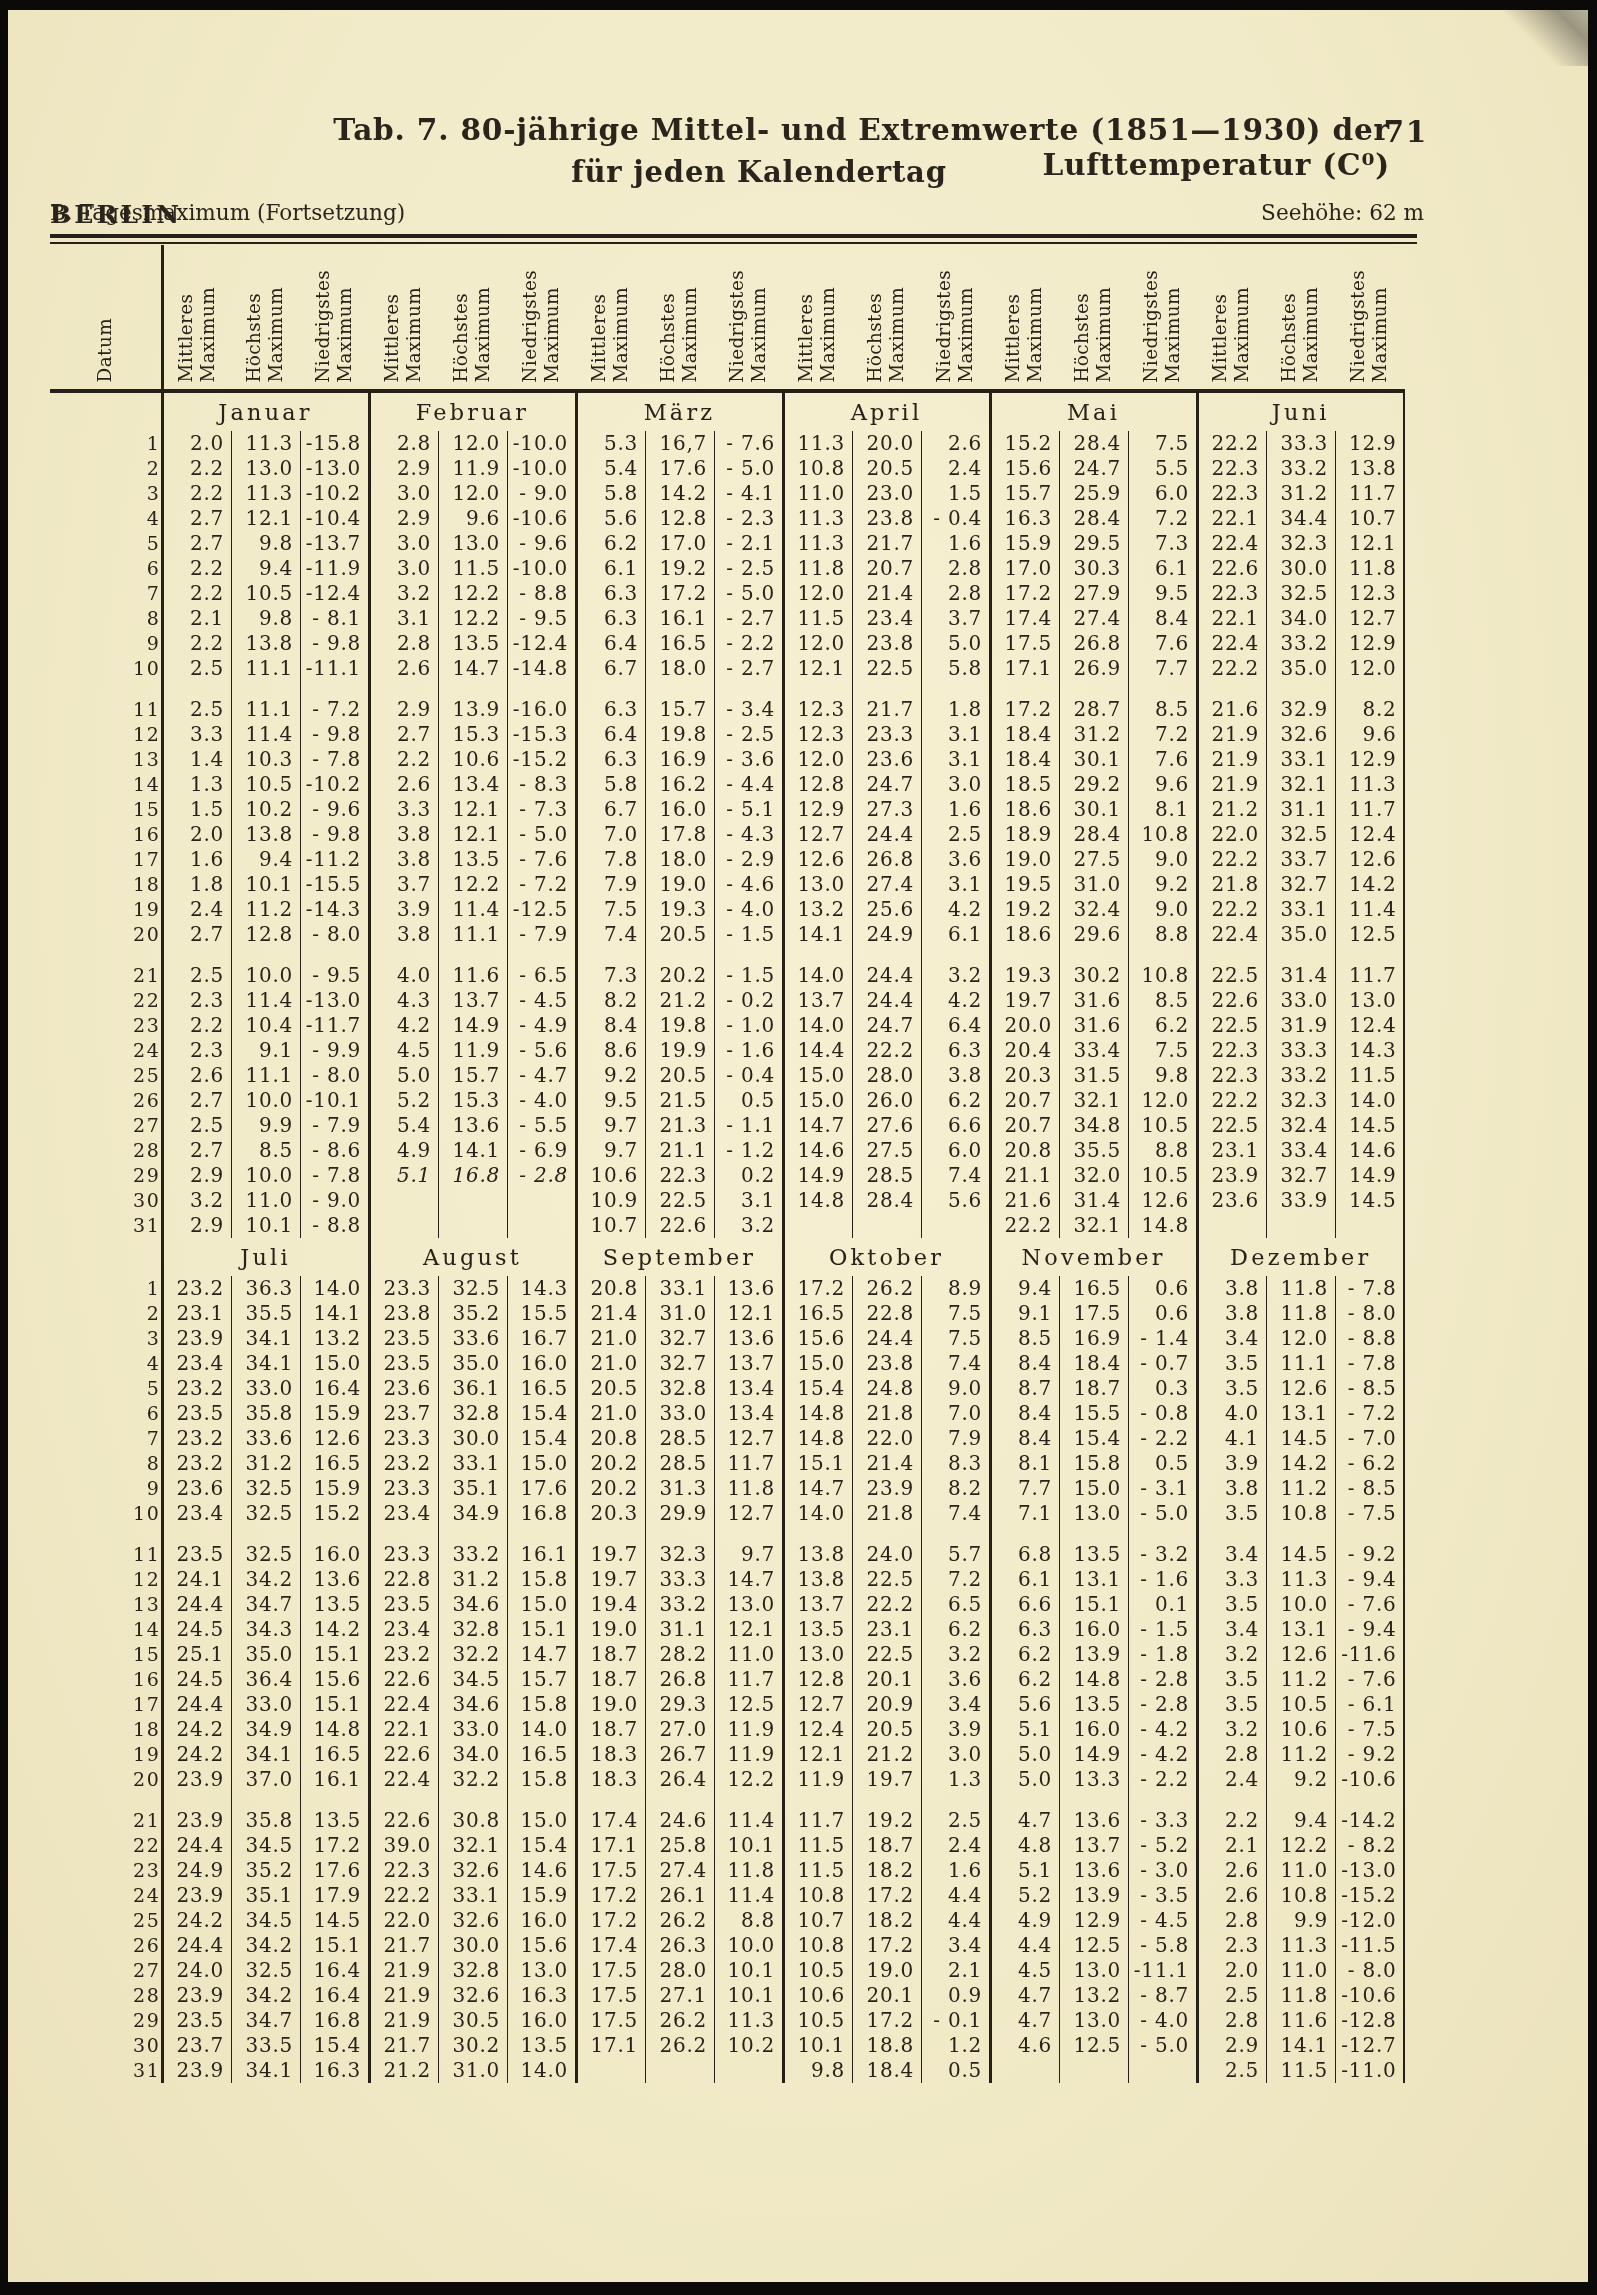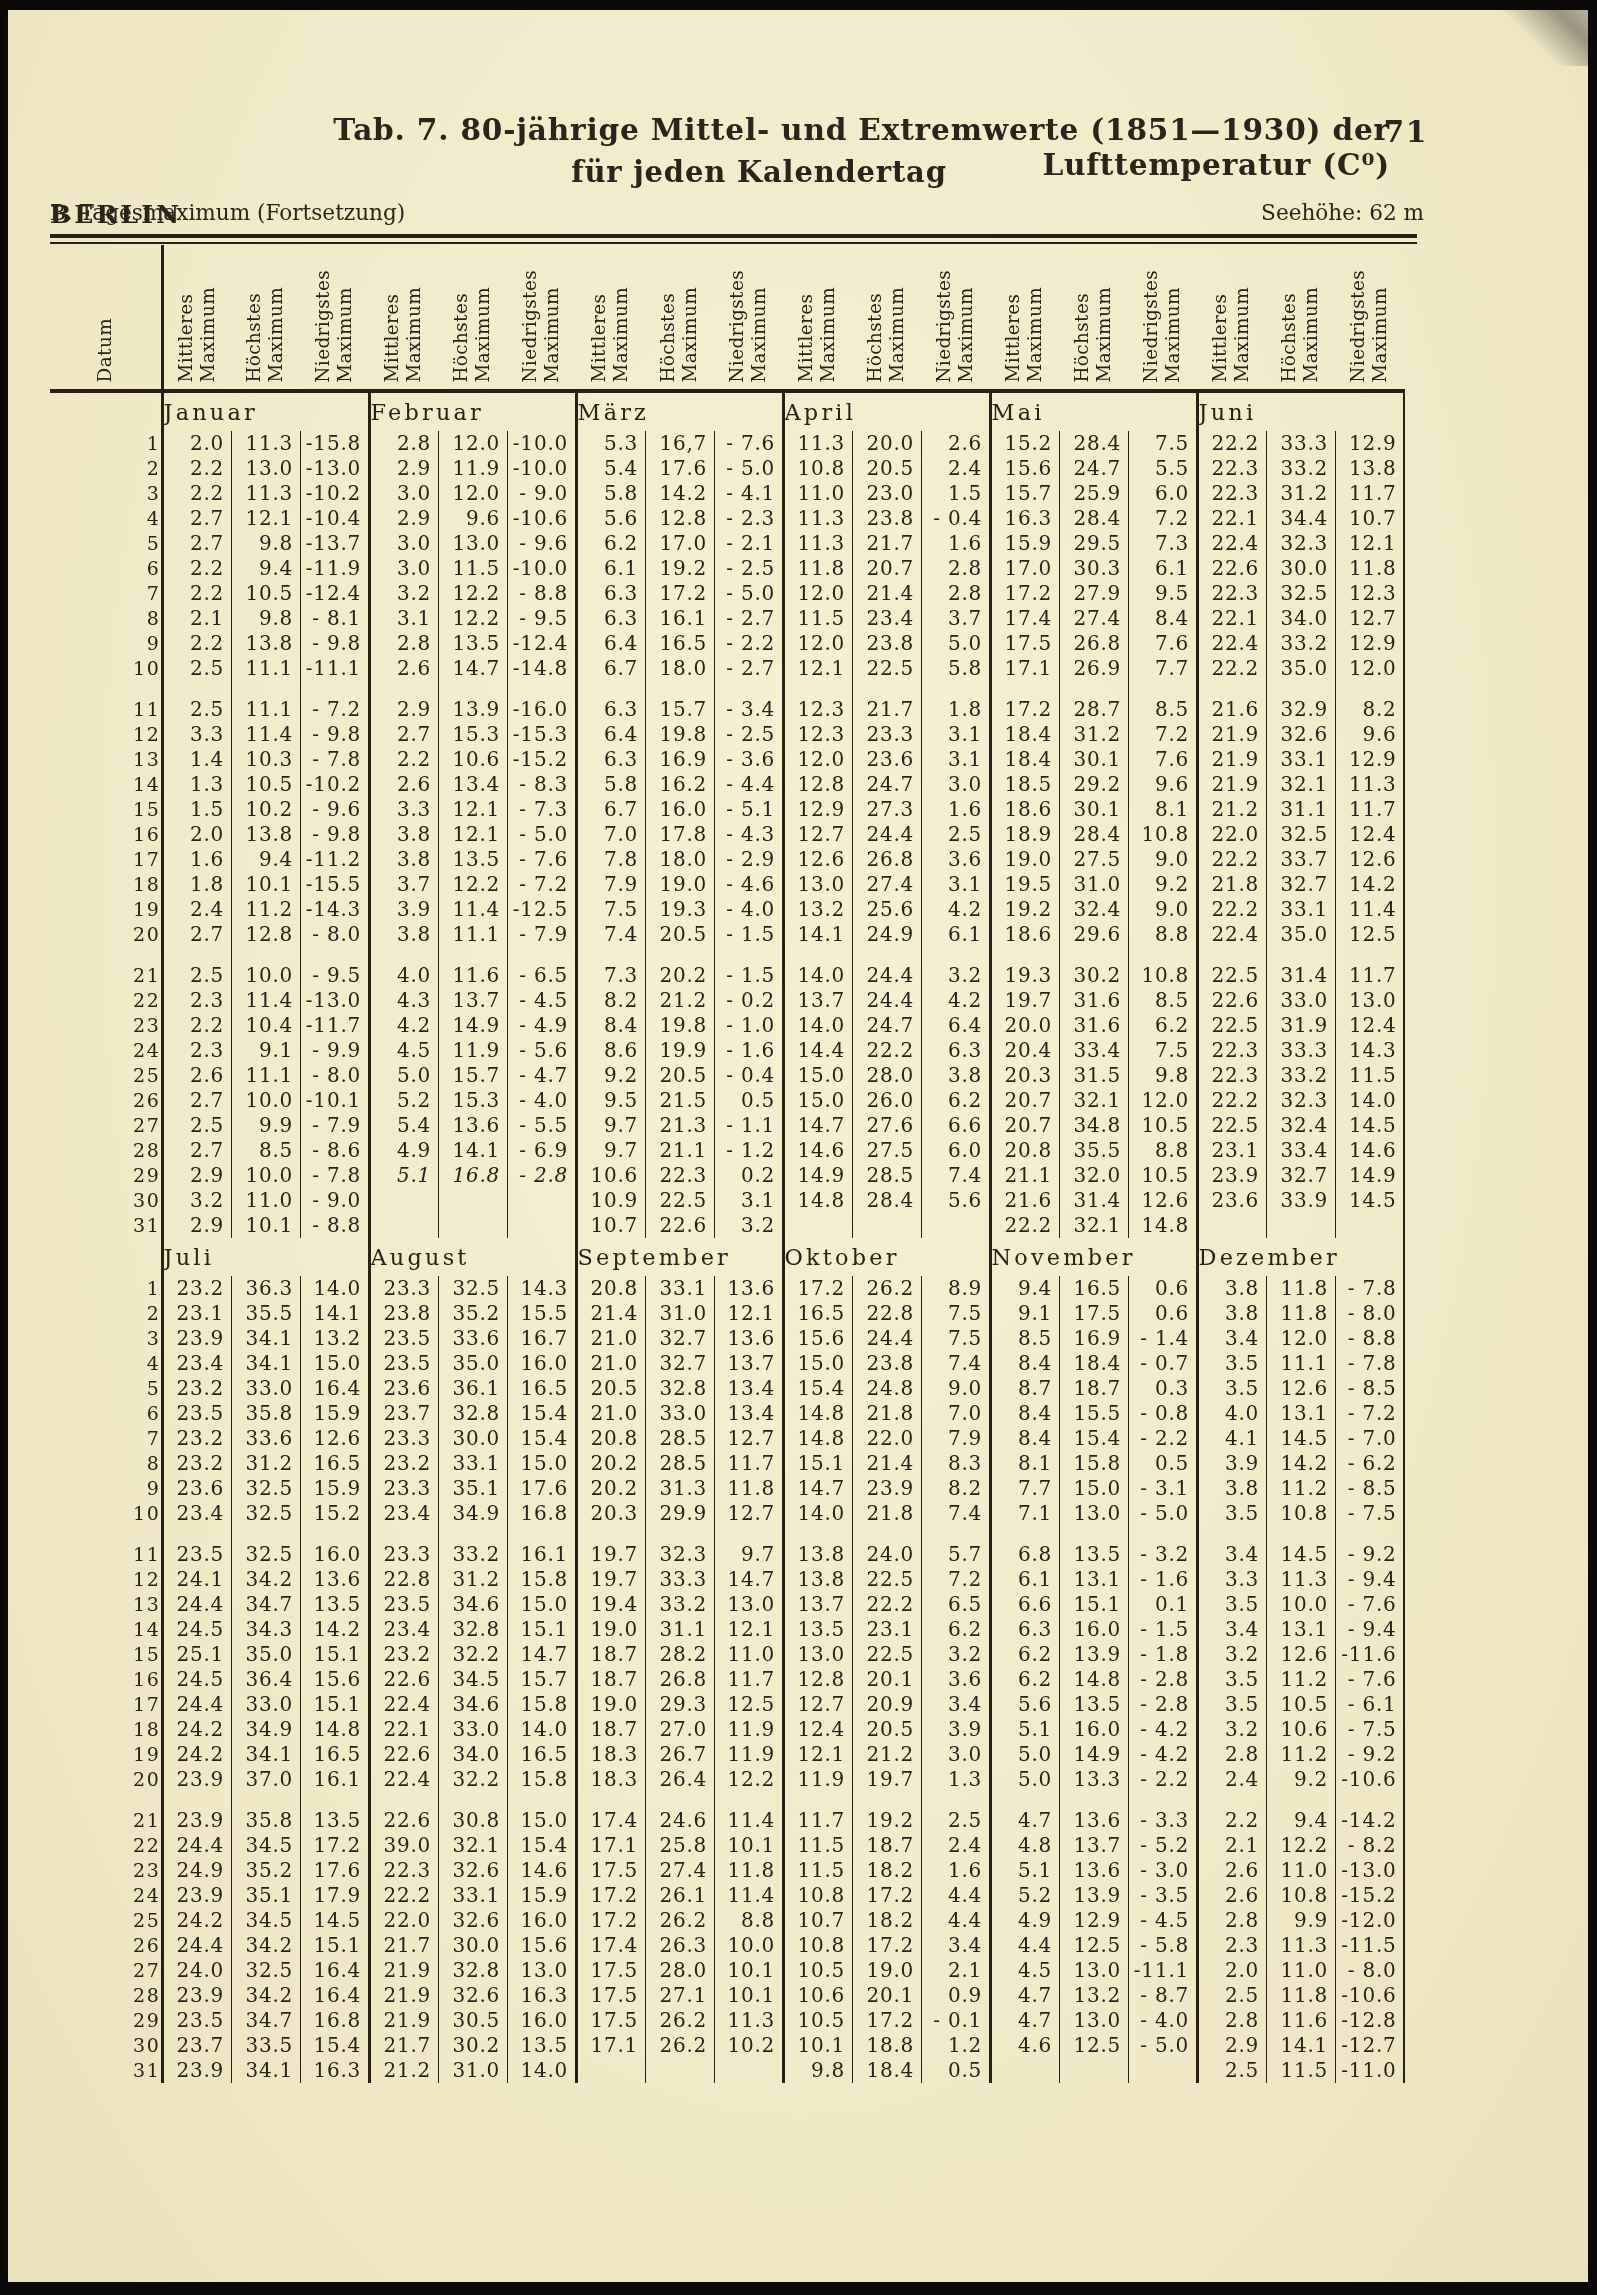--- a/index.html
+++ b/index.html
@@ -49,21 +49,21 @@
   th.day-h{border-right:3.2px solid #262019;}
   .rot{
     writing-mode:vertical-rl; transform:rotate(180deg);
     white-space:pre-line; font-size:18.4px; line-height:1.2;
     letter-spacing:0.4px; margin:0 auto 6.4px auto; text-align:left;
   }
   td.day{border-right:3.2px solid #262019; text-align:right; padding-right:9.6px; font-size:19px; letter-spacing:1.6px;}
   td.hv{border-left:3.2px solid #262019;}
   td.tn{border-left:1.6px solid #262019;}
   td.last{border-right:2.4px solid #262019;}
-  tr.month-row td{height:38px; font-size:22.4px; letter-spacing:3.2px; vertical-align:middle;}
+  tr.month-row td{height:38px; text-align:center; font-size:22.4px; letter-spacing:3.2px; vertical-align:middle;}
   tr.data-row td{height:25px;}
   tr.data-row td.val{
     text-align:right; padding-right:6.4px; font-size:20px; letter-spacing:0.8px; white-space:pre;
   }
   tr.gap-row td{height:16px;}
   td.it{font-style:italic;}
 </style>
 </head>
 <body>
 

